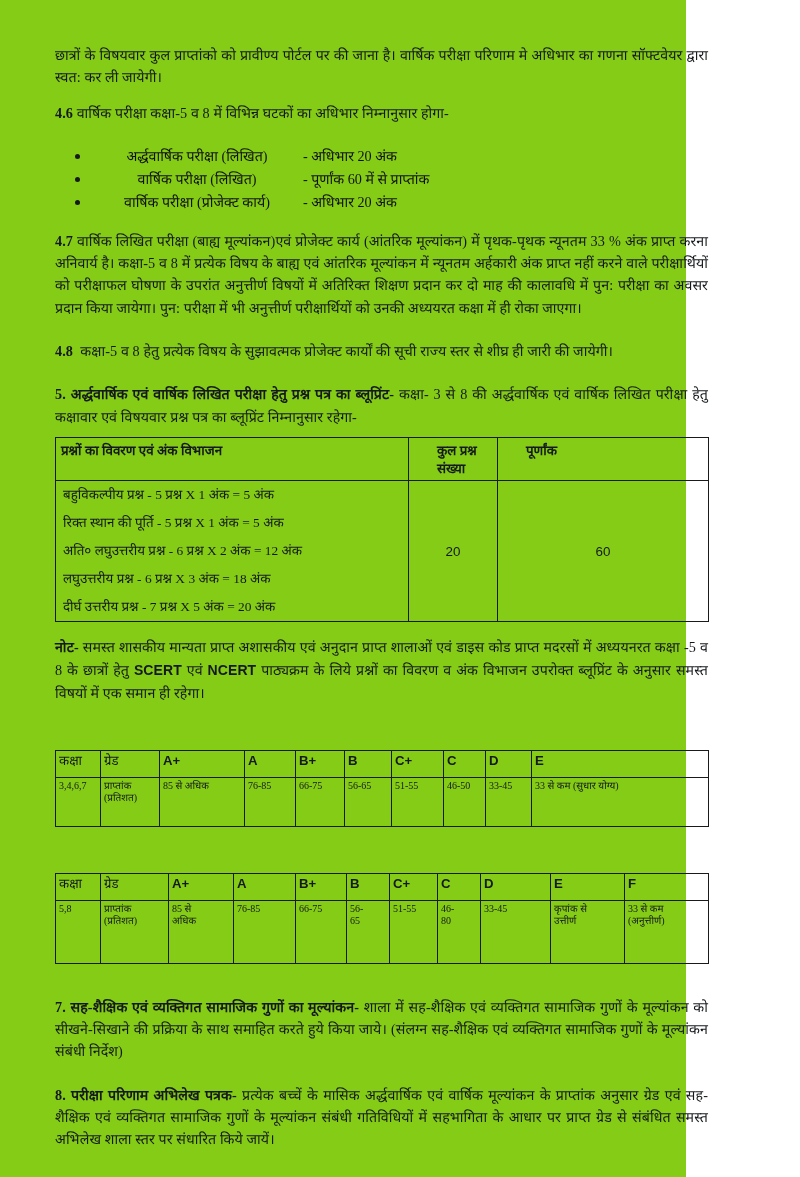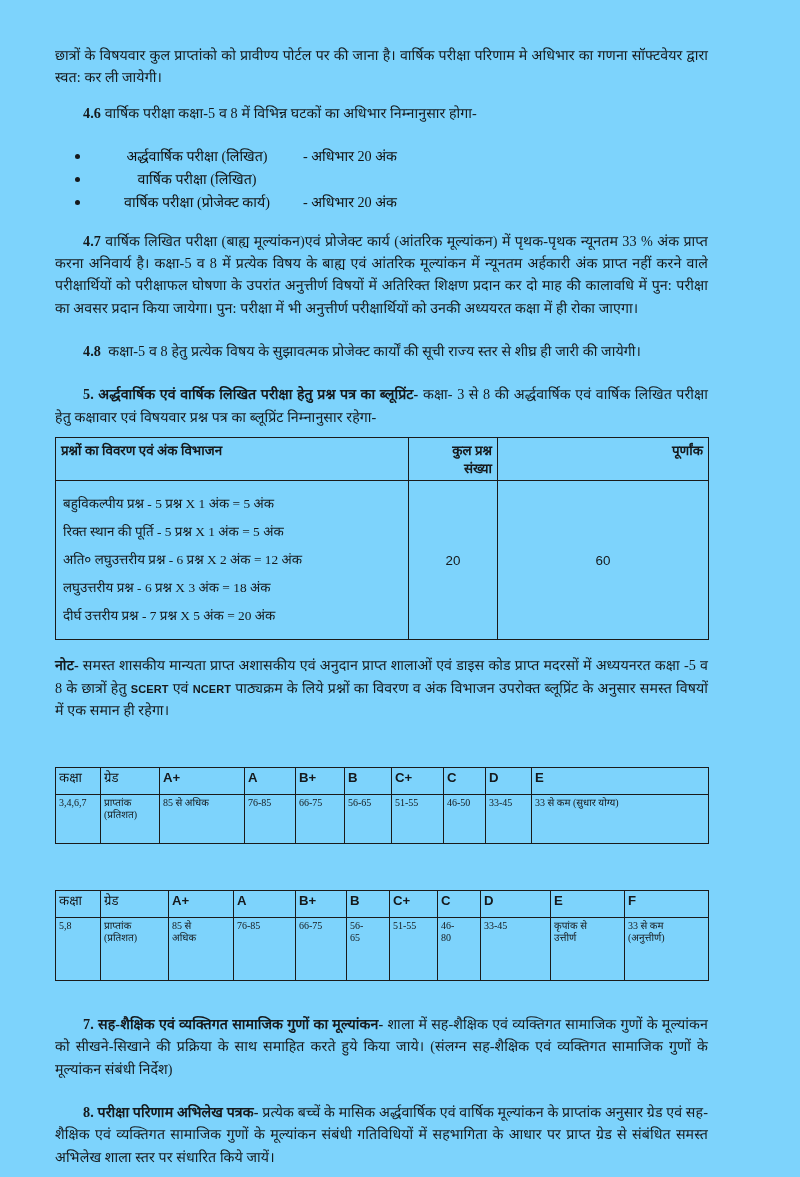--- a/index.html
+++ b/index.html
@@ -11,46 +11,46 @@
     width: 800px;
     height: 1177px;
     font-family: "Liberation Serif", "DejaVu Serif", serif;
     color: #111111;
     position: relative;
     overflow: hidden;
   }
   .page {
     position: absolute;
     left: 0; top: 0;
-    width: 800px;
+    width: 686px;
     height: 1177px;
-    background: #7dd3fc;
+    background: #84cc16;
   }
   .content {
     position: absolute;
     left: 55px;
     top: 44px;
     width: 653px;
   }
 
   
   .para {
     font-size: 14.2px;
     line-height: 1.57;
     text-align: justify;
     margin: 0 0 13px 0;
     letter-spacing: .1px;
     color: #15191c;
   }
   .para.tight { margin-bottom: 9px; }
   .para.gap-lg { margin-bottom: 21px; }
   .para.gap-xl { margin-bottom: 26px; }
-  .num { font-weight: bold; margin-left: 28px; }
+  .num { font-weight: bold; }
   .bold { font-weight: bold; }
-  .ltr { font-family: "Liberation Sans", sans-serif; font-weight: bold; font-size: 11px; }
+  .ltr { font-family: "Liberation Sans", sans-serif; font-weight: bold; font-size: 14px; }
 
   
   .bullets {
     margin: 0 0 16px 0;
     padding: 0;
     list-style: none;
   }
   .bullets li {
     font-size: 14.2px;
     line-height: 1.62;
@@ -87,23 +87,23 @@
     font-size: 13.4px;
     padding: 3px 5px;
     vertical-align: top;
     font-weight: normal;
     color: #15191c;
   }
   .tbl-blueprint thead td {
     font-weight: bold;
     height: 30px;
   }
-  .tbl-blueprint thead .th-center { text-align: right; padding-left: 28px; }
+  .tbl-blueprint thead .th-center { text-align: left; padding-left: 28px; }
   .bp-rows {
-    padding: 9px 5px !important;
+    padding: 0 5px !important;
   }
   .bp-rows .bp-line {
     line-height: 1.05;
     padding: 7px 0 7px 2px;
     font-size: 13.4px;
   }
   .bp-center {
     text-align: center;
     vertical-align: middle !important;
     font-family: "Liberation Sans", sans-serif;
@@ -151,20 +151,21 @@
 
     <p class="para gap-lg"><span class="num">4.6</span> <span>वार्षिक परीक्षा कक्षा-5 व 8 में विभिन्न घटकों का अधिभार निम्नानुसार होगा-</span></p>
 
     <ul class="bullets">
       <li>
         <span class="b-left">अर्द्धवार्षिक परीक्षा  (लिखित)</span>
         <span class="b-right">- अधिभार 20 अंक</span>
       </li>
       <li>
         <span class="b-left">वार्षिक परीक्षा (लिखित)</span>
+        <span class="b-right">- पूर्णांक 60 में से प्राप्तांक</span>
       </li>
       <li>
         <span class="b-left">वार्षिक परीक्षा  (प्रोजेक्ट कार्य)</span>
         <span class="b-right">- अधिभार 20 अंक</span>
       </li>
     </ul>
 
     <p class="para gap-lg"><span class="num">4.7</span> <span>वार्षिक लिखित परीक्षा (बाह्य  मूल्यांकन)एवं प्रोजेक्ट कार्य (आंतरिक मूल्यांकन) में पृथक-पृथक न्यूनतम 33 % अंक प्राप्त करना अनिवार्य है। कक्षा-5 व 8 में प्रत्येक विषय के बाह्य एवं आंतरिक मूल्यांकन में न्यूनतम अर्हकारी अंक प्राप्त नहीं करने वाले परीक्षार्थियों को परीक्षाफल घोषणा के उपरांत अनुत्तीर्ण विषयों में अतिरिक्त शिक्षण प्रदान कर दो माह की कालावधि में पुन: परीक्षा का अवसर प्रदान किया जायेगा। पुन: परीक्षा में भी अनुत्तीर्ण परीक्षार्थियों को उनकी अध्ययरत कक्षा में ही रोका जाएगा।</span></p>
 
     <p class="para gap-lg"><span class="num">4.8</span>&nbsp; <span>कक्षा-5 व 8 हेतु प्रत्येक विषय के सुझावत्मक प्रोजेक्ट कार्यों की सूची राज्य स्तर से शीघ्र ही जारी की जायेगी।</span></p>

